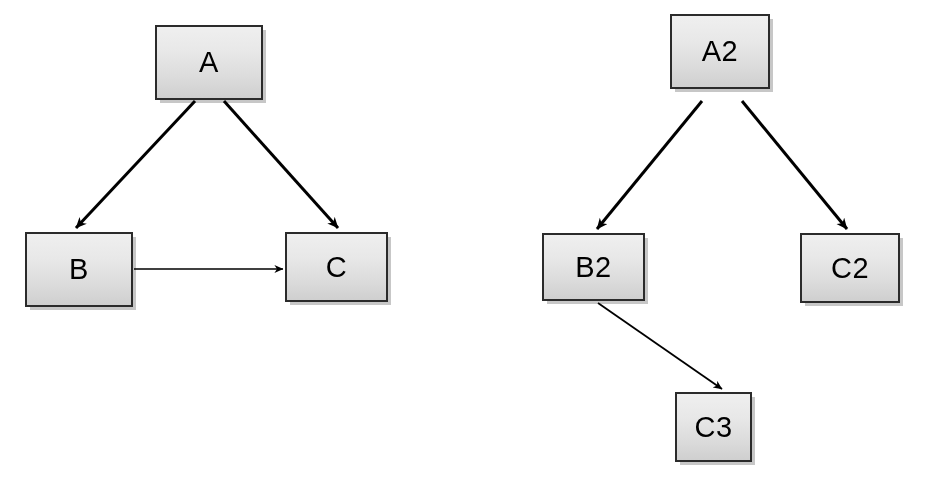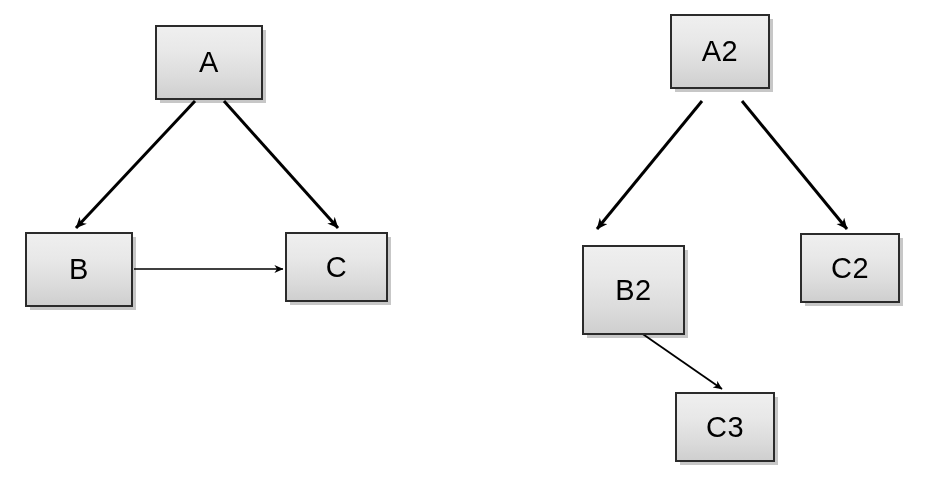--- a/index.html
+++ b/index.html
@@ -77,24 +77,24 @@
       </div>
       <div class="node" style="left: 25px; top: 232px; width: 108px; height: 75px;">
         <span class="node-label">B</span>
       </div>
       <div class="node" style="left: 285px; top: 232px; width: 103px; height: 70px;">
         <span class="node-label">C</span>
       </div>
       <div class="node" style="left: 670px; top: 14px; width: 100px; height: 75px;">
         <span class="node-label">A2</span>
       </div>
-      <div class="node" style="left: 542px; top: 245px; width: 103px; height: 90px; margin-left: 40px;">
+      <div class="node" style="left: 542px; top: 233px; width: 103px; height: 68px;">
         <span class="node-label">B2</span>
       </div>
       <div class="node" style="left: 800px; top: 233px; width: 100px; height: 70px; text-align: center;">
         <span class="node-label">C2</span>
       </div>
-      <div class="node" style="left: 675px; top: 392px; width: 100px; height: 70px;">
+      <div class="node" style="left: 675px; top: 392px; width: 77px; height: 70px;">
         <span class="node-label">C3</span>
       </div>
     </div>
 
 </div>
 
 </body></html>

